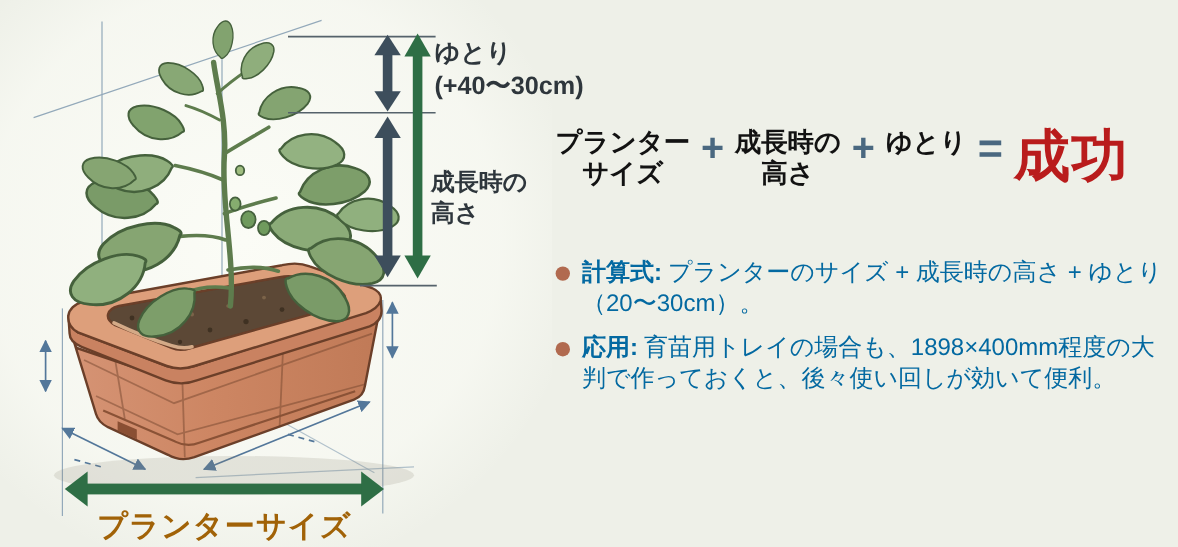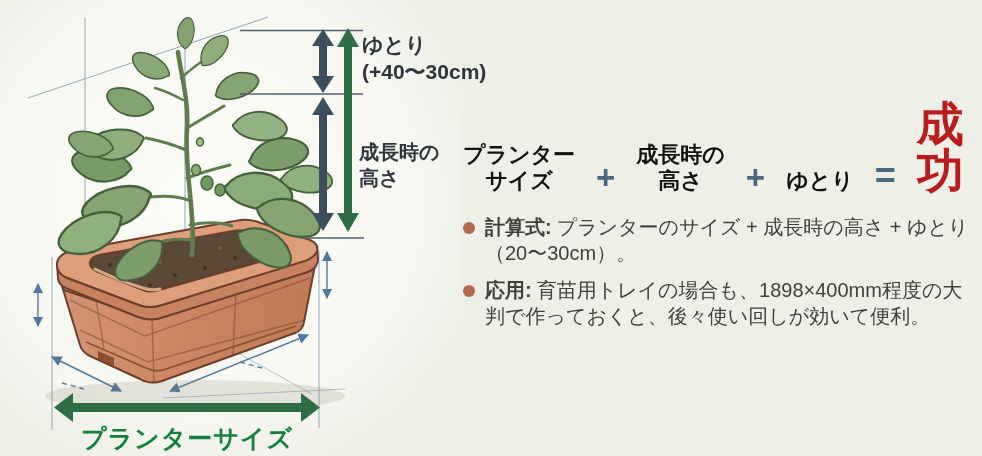--- a/index.html
+++ b/index.html
@@ -9,26 +9,26 @@
     font-family:"Liberation Sans","DejaVu Sans",sans-serif;
     color:#1c1c1c;
   }
   .stage{position:relative;width:888px;height:456px;}
   .illu{position:absolute;left:0;top:0;}
 
   
   .lbl{position:absolute;font-weight:bold;color:#2e363c;}
   .lbl-clearance{left:362px;top:31px;font-size:21px;line-height:27px;}
   .lbl-growth{left:359px;top:139px;font-size:20px;line-height:26px;}
-  .lbl-psize{left:48px;top:422px;width:278px;text-align:center;font-size:25px;color:#15803d;letter-spacing:1px;}
+  .lbl-psize{left:48px;top:422px;width:278px;text-align:center;font-size:25px;color:#a16207;letter-spacing:1px;}
 
   
   .formula{
     position:absolute;left:463px;top:106px;width:512px;height:88px;
-    display:flex;align-items:flex-end;gap:20px;
+    display:flex;align-items:flex-start;gap:8px;
   }
   .formula .term{
     font-weight:bold;font-size:22px;line-height:1.18;text-align:center;color:#121212;
     white-space:nowrap;
   }
   .formula .op{
     font-weight:bold;font-size:33px;color:#4a6880;line-height:1;padding:0 1px;
   }
   .formula .op.eq{font-size:36px;}
   .formula .result{
@@ -38,21 +38,21 @@
   
   .notes{
     position:absolute;left:463px;top:214px;width:506px;
     list-style:none;margin:0;padding:0;
   }
   .notes li{display:flex;margin:0 0 11px 0;}
   .notes .dot{
     flex:0 0 auto;width:12px;height:12px;border-radius:50%;
     background:#b16a4f;margin:8px 10px 0 0;
   }
-  .notes p{margin:0;font-size:20px;line-height:26px;color:#404040;}
+  .notes p{margin:0;font-size:20px;line-height:26px;color:#0369a1;}
   .notes b{margin-right:5px;}
 </style>
 </head>
 <body>
 
 <div class="stage">
 
   <svg class="illu" width="460" height="456" viewBox="0 0 460 456">
     <defs>
       <radialGradient id="bgfade" cx="0.44" cy="0.44" r="0.62">

